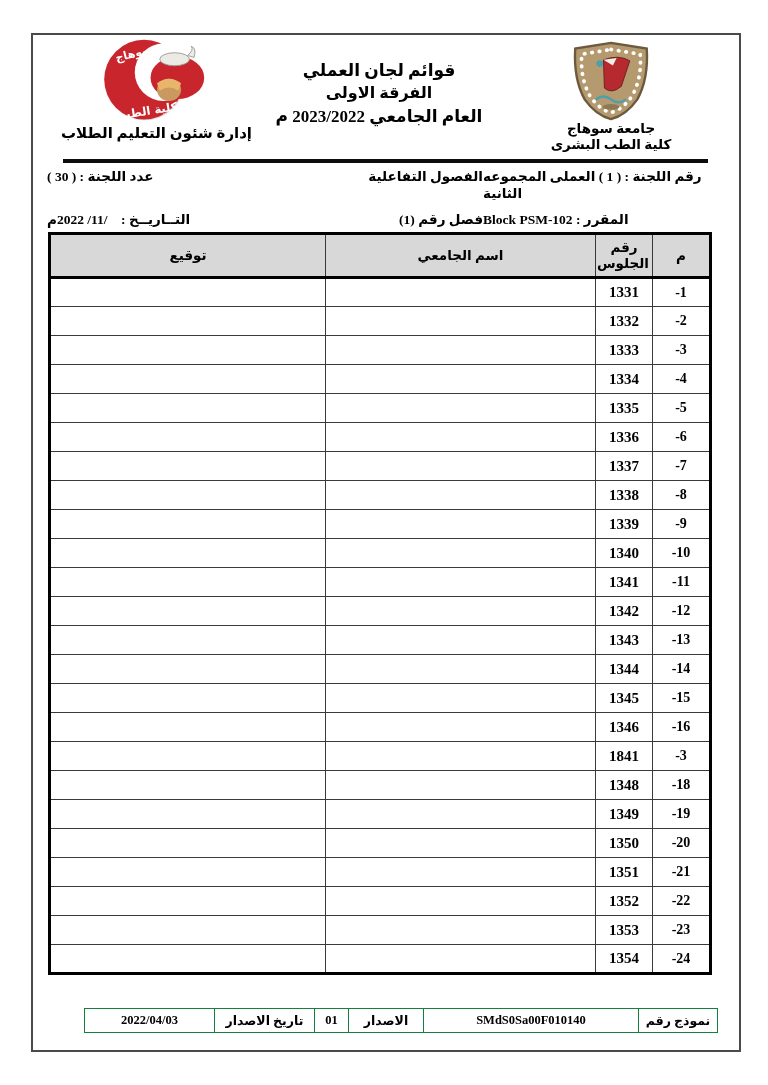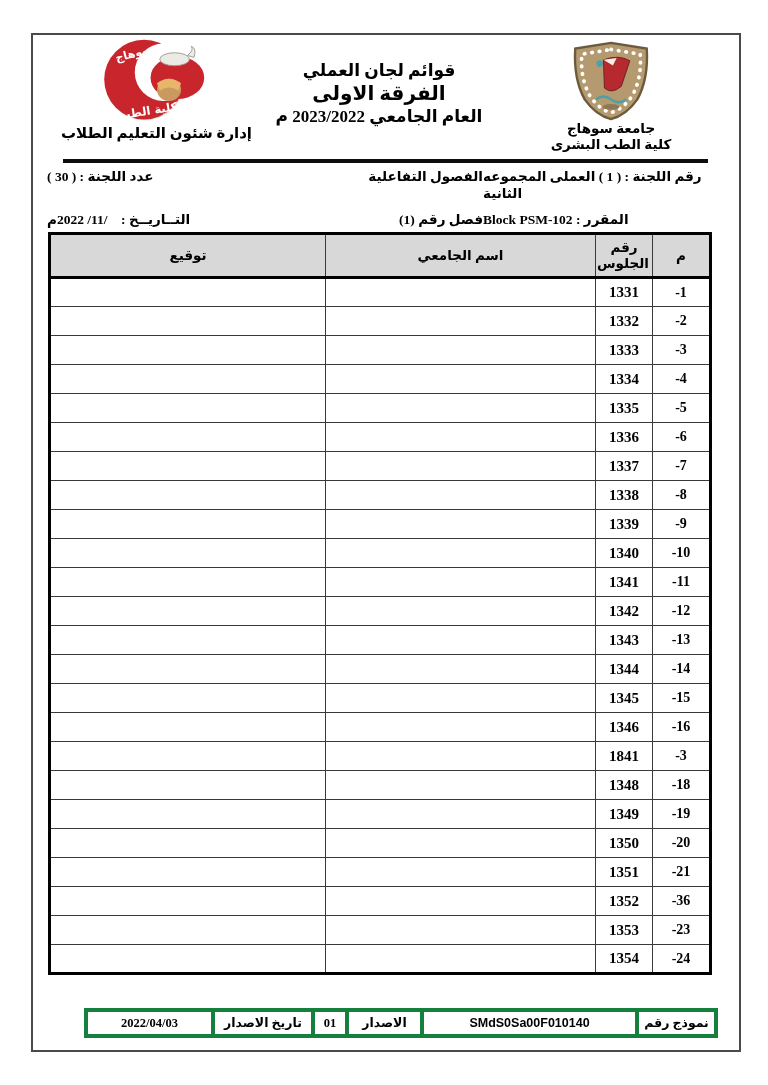--- a/index.html
+++ b/index.html
@@ -11,21 +11,21 @@
   .page-box{
     position:absolute;left:31px;top:33px;width:706px;height:1015px;
     border:2px solid #4a4a4a;background:#fff;direction:rtl;
   }
   
   .uni-block{position:absolute;top:6px;right:48px;width:160px;text-align:center;}
   .uni-block .logo-wrap{width:96px;height:80px;margin:0 auto;}
   .uni-name{font-size:13.5px;line-height:16px;white-space:nowrap;}
   .title-block{position:absolute;top:24px;left:0;right:14px;margin:auto;width:320px;text-align:center;}
   .title-l1{font-size:17px;line-height:23px;}
-  .title-l2{font-size:20px;line-height:22px;}
+  .title-l2{font-size:16px;line-height:22px;}
   .title-l3{font-size:17px;line-height:25px;}
   .dept-block{position:absolute;top:2px;left:16px;width:215px;text-align:center;}
   .dept-block .logo-wrap{width:150px;height:88px;margin:0 auto;}
   .dept-name{font-size:15px;line-height:17px;}
   .thick-rule{position:absolute;top:124px;right:31px;left:30px;height:4px;background:#0d0d0d;}
   
   .info{position:absolute;top:133px;right:14px;left:14px;font-size:13.5px;}
   .info-row{display:flex;direction:rtl;align-items:flex-start;margin-bottom:9px;}
   .info-right{width:242px;text-align:left;white-space:pre-wrap;}
   .info-mid{width:140px;white-space:pre-wrap;}
@@ -44,22 +44,22 @@
     border-bottom:3px solid #000;font-weight:bold;
   }
   .main-table tbody tr{height:29px;}
   .cell-index{direction:ltr;text-align:center;font-size:14px;font-family:"Liberation Serif",serif;}
   .cell-seat{direction:ltr;text-align:center;font-size:15px;font-family:"Liberation Serif",serif;}
   
   .footer-table{
     position:absolute;top:973px;right:21px;width:634px;height:25px;
     direction:rtl;table-layout:fixed;
   }
-  .footer-table td{border:4px solid #15803d;text-align:center;font-size:12.5px;white-space:nowrap;overflow:hidden;padding:3px 2px;}
-  .f-code{font-size:14px;font-family:Liberation Sans, sans-serif;direction:ltr;}
+  .footer-table td{border:1px solid #15803d;text-align:center;font-size:12.5px;white-space:nowrap;overflow:hidden;padding:3px 2px;}
+  .f-code{font-size:14px;font-family:Liberation Serif, serif;direction:ltr;}
   .f-date{font-size:13.5px;font-family:"Liberation Serif",serif;direction:ltr;}
   svg text{font-family:"DejaVu Sans",sans-serif;font-weight:bold;}
 </style>
 </head>
 <body>
 
 <div class="page-box">
 
   <div class="uni-block">
     <div class="logo-wrap">
@@ -252,21 +252,21 @@
           <td class="cell-name"></td>
           <td class="cell-sig"></td>
         </tr>
         <tr>
           <td class="cell-index">-21</td>
           <td class="cell-seat">1351</td>
           <td class="cell-name"></td>
           <td class="cell-sig"></td>
         </tr>
         <tr>
-          <td class="cell-index">-36</td>
+          <td class="cell-index">-22</td>
           <td class="cell-seat">1352</td>
           <td class="cell-name"></td>
           <td class="cell-sig"></td>
         </tr>
         <tr>
           <td class="cell-index">-23</td>
           <td class="cell-seat">1353</td>
           <td class="cell-name"></td>
           <td class="cell-sig"></td>
         </tr>

